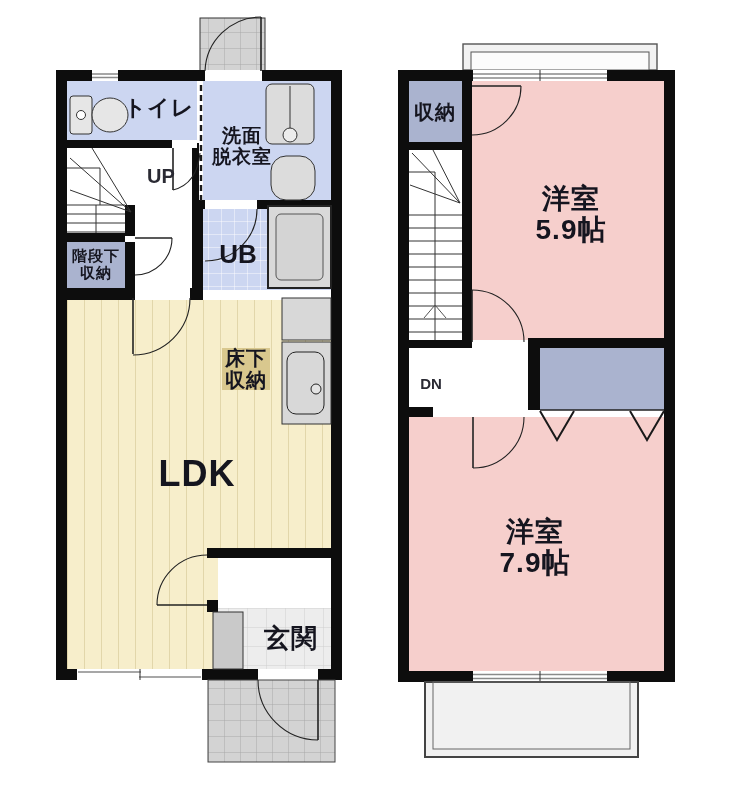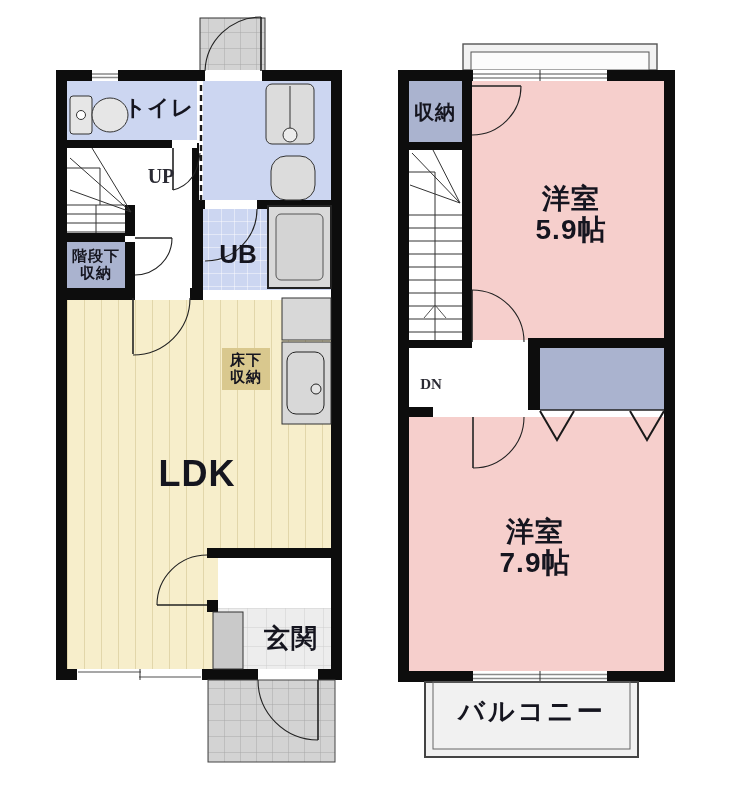--- a/index.html
+++ b/index.html
@@ -2,21 +2,21 @@
 <html style="--wall: #0d0d0d; --room-blue: #ccd6f1; --storage-blue: #aab3cf; --room-pink: #f6cfcc; --ldk-cream: #f7eecb; --floor-storage-tan: #d9c88e; --tile-gray: #d3d3d3; --tile-light: #ededed; --text: #15151f;"><head>
 <meta charset="utf-8">
 <style>
   html,body{margin:0;padding:0;background:#fff;}
   .canvas{position:relative;width:731px;height:800px;background:#ffffff;overflow:hidden;
           font-family:"Liberation Sans",sans-serif;}
   .geo{position:absolute;left:0;top:0;}
   .lbl{position:absolute;transform:translate(-50%,-50%);font-weight:bold;color:var(--text,#15151f);
        white-space:nowrap;text-align:center;line-height:1.12;letter-spacing:1px;}
   .lbl span{display:block;}
-  .lbl-plain{font-weight:600;color:#2a2a33;letter-spacing:0;font-family:Liberation Serif, serif;}
+  .lbl-plain{font-weight:600;color:#2a2a33;letter-spacing:0;}
   
   .f-wall{fill:var(--wall,#0d0d0d);}
   .f-blue{fill:var(--room-blue,#ccd6f1);}
   .f-stor{fill:var(--storage-blue,#aab3cf);}
   .f-pink{fill:var(--room-pink,#f6cfcc);}
   .f-tan{fill:var(--floor-storage-tan,#d9c88e);}
   .f-white{fill:#ffffff;}
 </style>
 </head>
 <body>
@@ -181,40 +181,43 @@
         <path d="M473 417V468" stroke-width="1.6"></path>
         <path d="M524 417A51 51 0 0 1 473 468" stroke-width="1.1"></path>
       </g>
 
       <rect x="425" y="682" width="213" height="75" fill="#f1f1f1" stroke="#444" stroke-width="2"></rect>
       <rect x="433" y="682" width="197" height="67" fill="none" stroke="#666" stroke-width="1"></rect>
     </g>
   </svg>
 
   <div class="lbl" style="left:159px;top:108px;font-size:22px">トイレ</div>
+  <div class="lbl" style="left:242px;top:146px;font-size:19px">
+    <span>洗面</span>
+    <span>脱衣室</span>
+  </div>
   <div class="lbl lbl-plain" style="left:161px;top:176px;font-size:20px">UP</div>
   <div class="lbl" style="left:96px;top:265px;font-size:15px">
     <span>階段下</span>
     <span>収納</span>
   </div>
   <div class="lbl" style="left:238px;top:255px;font-size:26px;letter-spacing:0">UB</div>
-  <div class="lbl" style="left:246px;top:369px;font-size:15px">
+  <div class="lbl" style="left:246px;top:369px;font-size:20px">
     <span>床下</span>
     <span>収納</span>
   </div>
   <div class="lbl" style="left:197px;top:474px;font-size:36px">
     <span>LDK</span>
   </div>
   <div class="lbl" style="left:291px;top:639px;font-size:26px">玄関</div>
 
   <div class="lbl" style="left:435px;top:112px;font-size:20px">収納</div>
   <div class="lbl" style="left:571px;top:214px;font-size:28px">
     <span>洋室</span>
     <span>5.9帖</span>
   </div>
   <div class="lbl lbl-plain" style="left:431px;top:384px;font-size:15px">DN</div>
   <div class="lbl" style="left:535px;top:547px;font-size:28px">
     <span>洋室</span>
     <span>7.9帖</span>
   </div>
-  <div class="lbl" style="left:532px;top:712px;font-size:26px;letter-spacing:3px">バルコニー</div>
 
 </div>
 
 </body></html>

